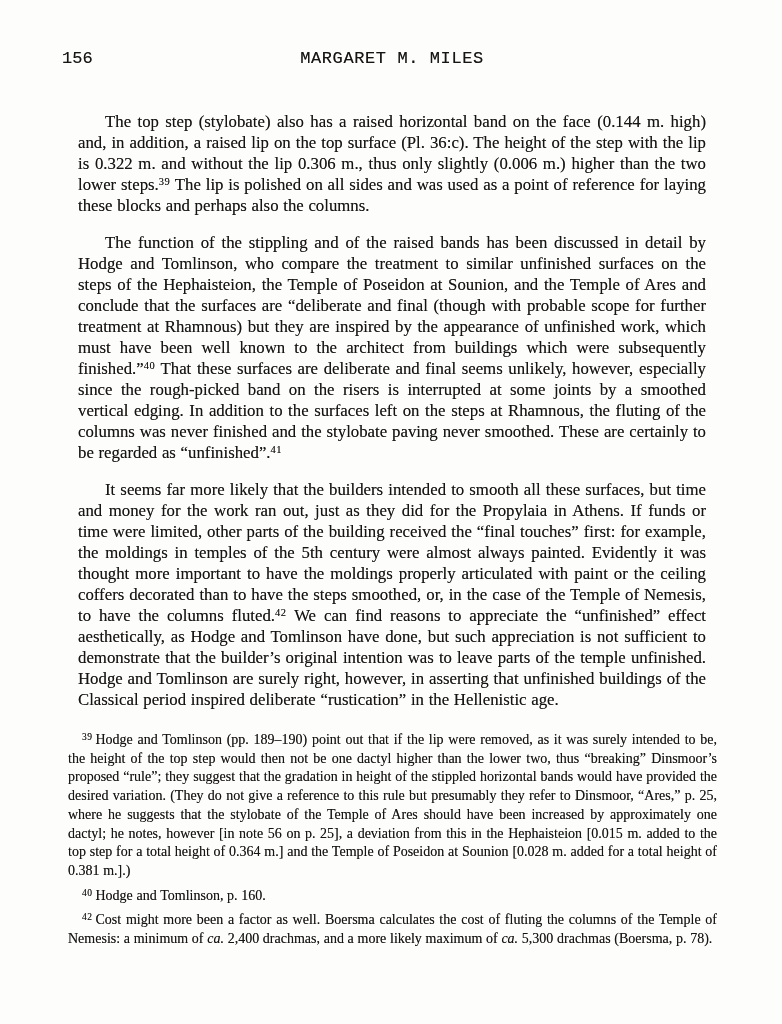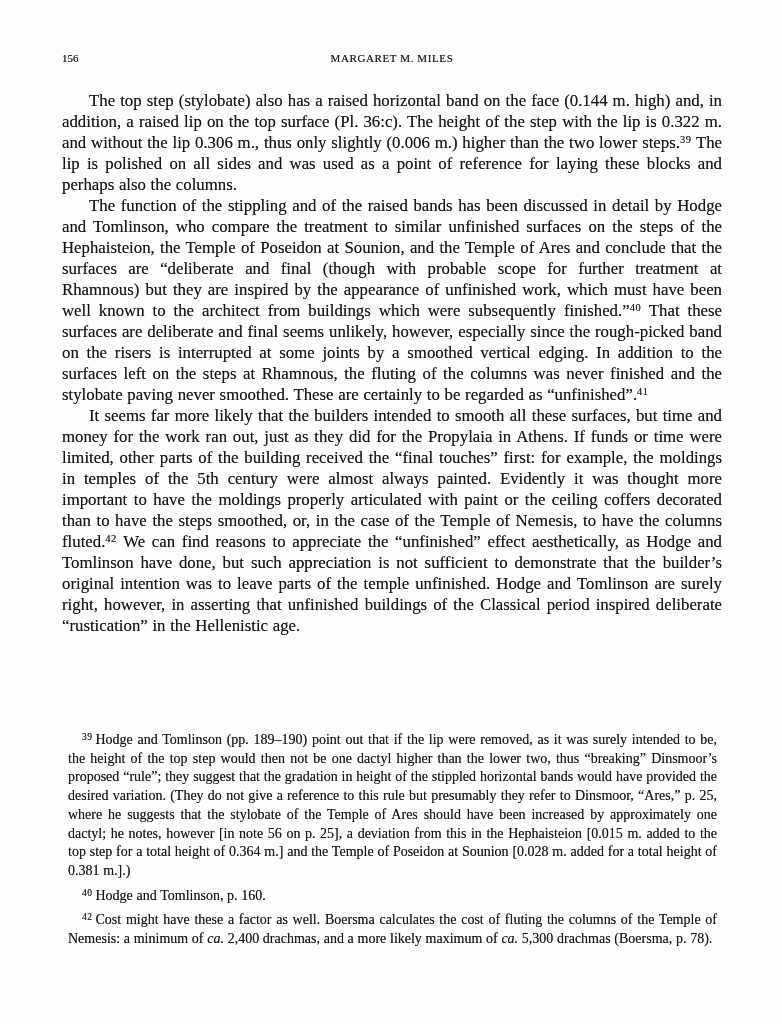--- a/index.html
+++ b/index.html
@@ -19,36 +19,37 @@
   }
   .content {
     position: absolute;
     left: 62px;
     top: 50px;
     width: 660px;
   }
   .running-head {
     position: relative;
     height: 17px;
-    margin-bottom: 23px;
-    font-size: 11px;
+    margin-bottom: 44px;
+    font-size: 17px;
     line-height: 17px;
+    font-family: Liberation Mono, monospace;
   }
   .page-number {
     position: absolute;
     left: 0;
     top: 0;
   }
   .running-title {
     display: block;
     text-align: center;
     letter-spacing: 0.6px;
   }
   .body-text p {
-    margin: 0;
+    margin: 16px;
     font-size: 16.8px;
     line-height: 21px;
     text-align: justify;
     text-indent: 27px;
     word-spacing: 0.5px;
   }
   .body-text sup.fnref {
     font-size: 10.5px;
     line-height: 0;
     position: relative;
@@ -100,15 +101,15 @@
     </main>
 
   </div>
 
   <section class="footnotes">
     <p><sup class="fnmark">39</sup><span>Hodge and Tomlinson (pp. 189–190) point out that if the lip were removed, as it was surely intended to be, the height of the top step would then not be one dactyl higher than the lower two, thus “breaking” Dinsmoor’s proposed “rule”; they suggest that the gradation in height of the stippled horizontal bands would have provided the desired variation. (They do not give a reference to this rule but presumably they refer to Dinsmoor, “Ares,” p. 25, where he suggests that the stylobate of the Temple of Ares should have been increased by approximately one dactyl; he notes, however [in note 56 on p. 25], a deviation from this in the Hephaisteion [0.015 m. added to the top step for a total height of 0.364 m.] and the Temple of Poseidon at Sounion [0.028 m. added for a total height of 0.381 m.].)</span></p>
 
     <p><sup class="fnmark">40</sup><span>Hodge and Tomlinson, p. 160.</span></p>
 
 
-    <p><sup class="fnmark">42</sup><span>Cost might have these a factor as well. Boersma calculates the cost of fluting the columns of the Temple of Nemesis: a minimum of </span><i>ca.</i><span> 2,400 drachmas, and a more likely maximum of </span><i>ca.</i><span> 5,300 drachmas (Boersma, p. 78).</span></p>
+    <p><sup class="fnmark">42</sup><span>Cost might more been a factor as well. Boersma calculates the cost of fluting the columns of the Temple of Nemesis: a minimum of </span><i>ca.</i><span> 2,400 drachmas, and a more likely maximum of </span><i>ca.</i><span> 5,300 drachmas (Boersma, p. 78).</span></p>
   </section>
 </div>
 
 </body></html>

